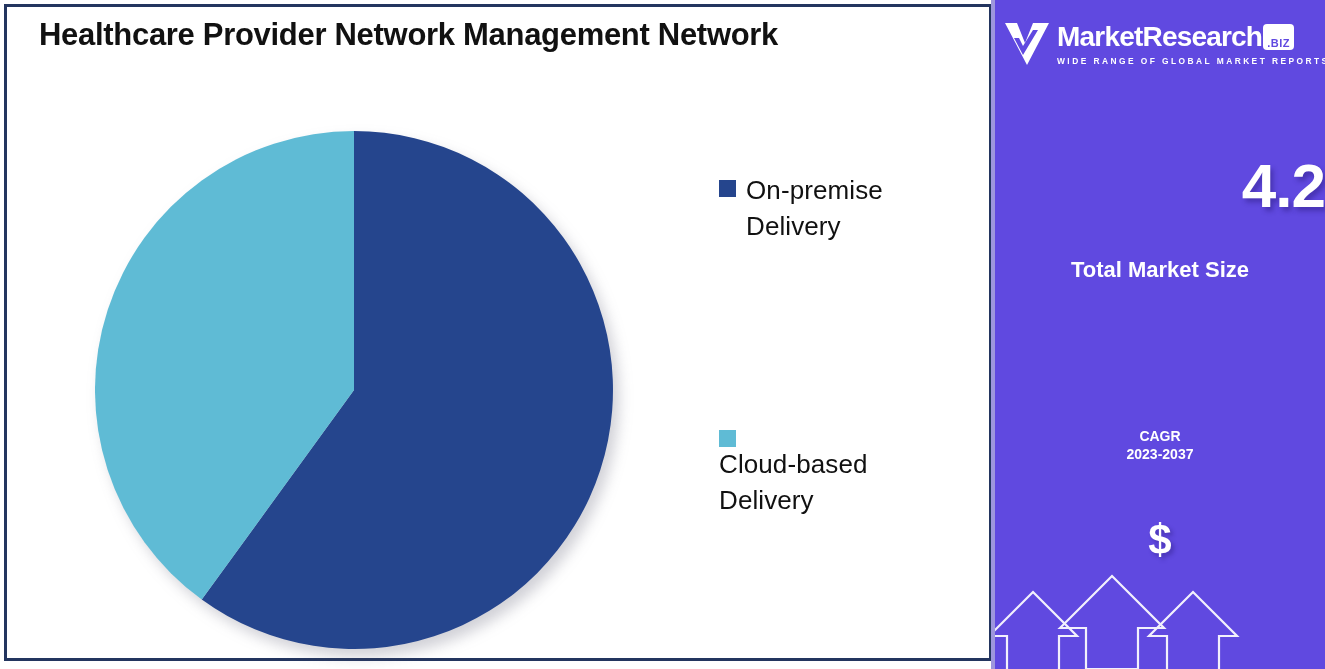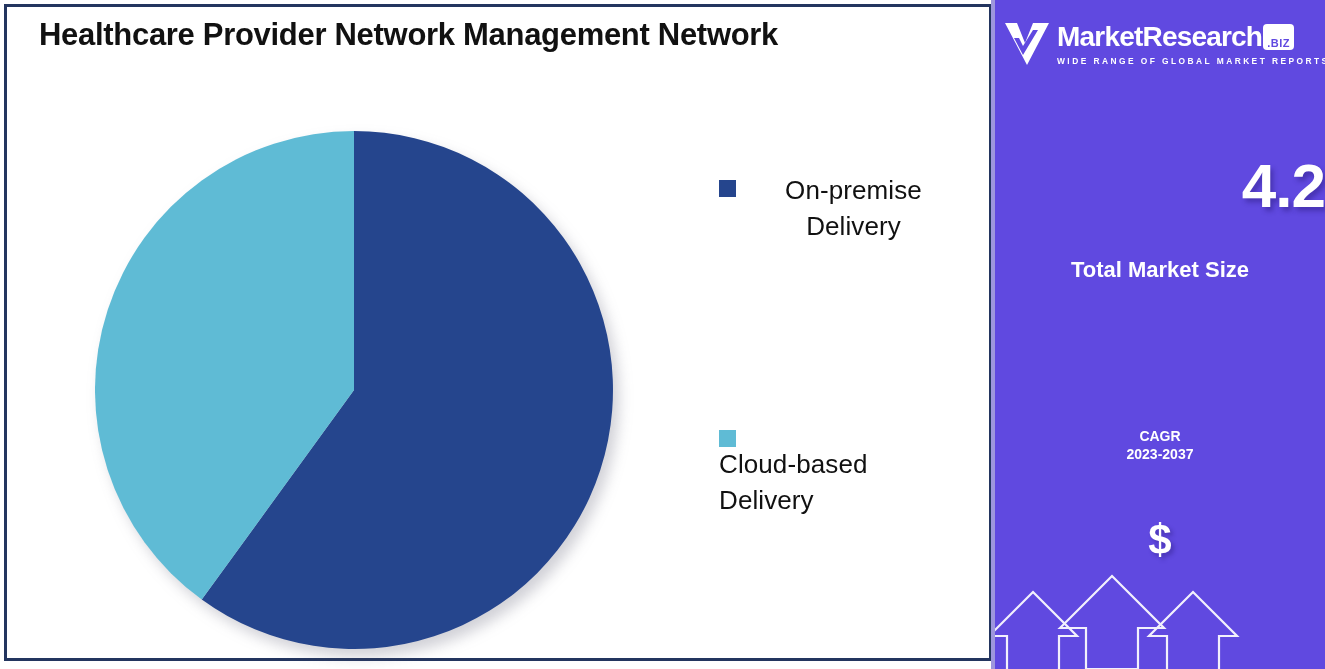--- a/index.html
+++ b/index.html
@@ -77,21 +77,21 @@
     width: 518px;
     height: 518px;
   }
 
   
   .legend-item {
     position: absolute;
     display: flex;
     align-items: flex-start;
   }
-  .legend-item.one { left: 712px; top: 166px; text-align: center; }
+  .legend-item.one { left: 712px; top: 166px; }
   .legend-item.two { left: 712px; top: 416px; flex-direction: column; }
   .swatch {
     width: 17px;
     height: 17px;
     margin-top: 7px;
     margin-right: 10px;
     flex: none;
   }
   .legend-label {
     font-size: 26px;

